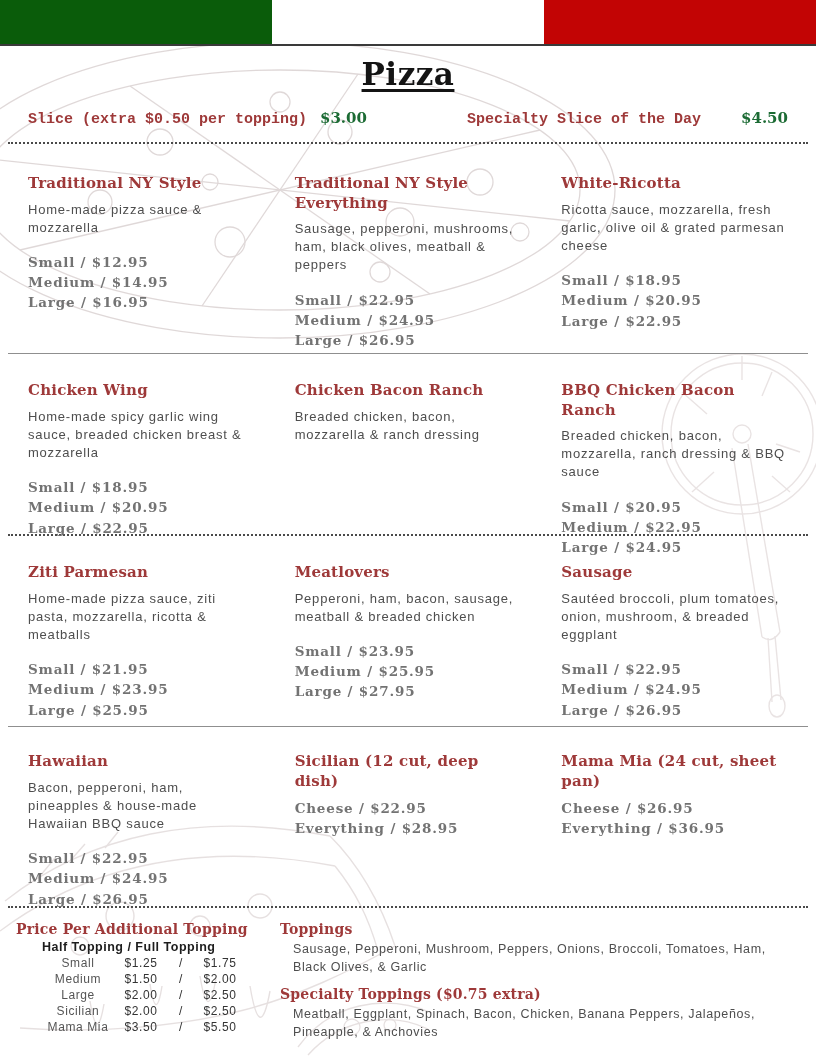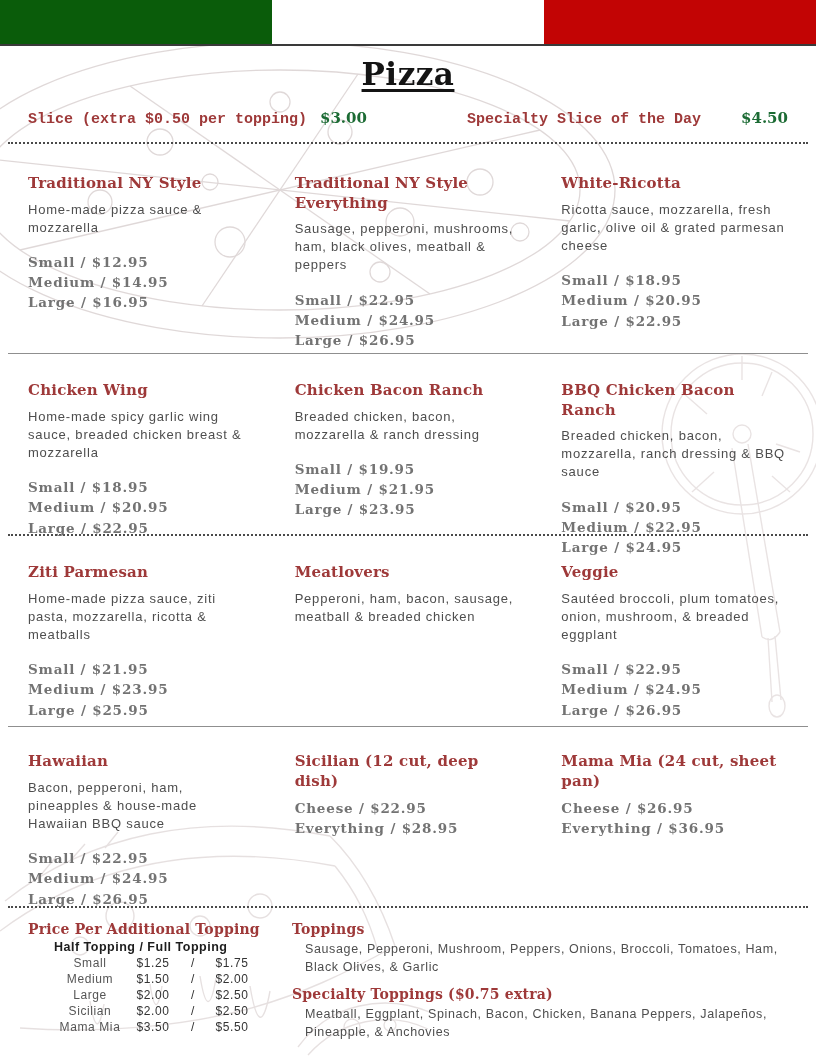--- a/index.html
+++ b/index.html
@@ -63,21 +63,21 @@
   .item-desc {
     margin:0 0 15px; font-size:13px; line-height:1.4;
     color:#4e4e4e; letter-spacing:0.06em;
   }
   .price {
     font-family:"DejaVu Serif", serif; font-weight:700;
     font-size:13.5px; line-height:1.5; color:#737373; letter-spacing:0.06em;
   }
 
   
-  .bottom { display:flex; padding:13px 28px 0; }
+  .bottom { display:flex; padding:13px 16px 0; }
   .pricing-block { width:258px; flex:none; }
   .section-heading {
     margin:0 0 3px; font-family:"DejaVu Serif", serif; font-weight:700;
     font-size:14px; color:#9e3939; letter-spacing:0.2px;
   }
   .table-header {
     margin:2px 0 2px 26px; font-size:12.5px; font-weight:bold;
     color:#1d1d1d; letter-spacing:0.04em;
   }
   .trow {
@@ -219,25 +219,20 @@
         <p class="item-desc">Home-made spicy garlic wing sauce, breaded chicken breast &amp; mozzarella</p>
         <div class="item-prices">
           <div class="price">Small / $18.95</div>
           <div class="price">Medium / $20.95</div>
           <div class="price">Large / $22.95</div>
         </div>
       </article>
       <article class="item">
         <h3 class="item-name">Chicken Bacon Ranch</h3>
         <p class="item-desc">Breaded chicken, bacon, mozzarella &amp; ranch dressing</p>
-        <div class="item-prices">
-          <div class="price">Small / $19.95</div>
-          <div class="price">Medium / $21.95</div>
-          <div class="price">Large / $23.95</div>
-        </div>
       </article>
       <article class="item">
         <h3 class="item-name">BBQ Chicken Bacon Ranch</h3>
         <p class="item-desc">Breaded chicken, bacon, mozzarella, ranch dressing &amp; BBQ sauce</p>
         <div class="item-prices">
           <div class="price">Small / $20.95</div>
           <div class="price">Medium / $22.95</div>
           <div class="price">Large / $24.95</div>
         </div>
       </article>
@@ -251,23 +246,28 @@
         <p class="item-desc">Home-made pizza sauce, ziti pasta, mozzarella, ricotta &amp; meatballs</p>
         <div class="item-prices">
           <div class="price">Small / $21.95</div>
           <div class="price">Medium / $23.95</div>
           <div class="price">Large / $25.95</div>
         </div>
       </article>
       <article class="item">
         <h3 class="item-name">Meatlovers</h3>
         <p class="item-desc">Pepperoni, ham, bacon, sausage, meatball &amp; breaded chicken</p>
-      </article>
-      <article class="item">
-        <h3 class="item-name">Veggie</h3>
+        <div class="item-prices">
+          <div class="price">Small / $23.95</div>
+          <div class="price">Medium / $25.95</div>
+          <div class="price">Large / $27.95</div>
+        </div>
+      </article>
+      <article class="item">
+        <h3 class="item-name">Sausage</h3>
         <p class="item-desc">Sautéed broccoli, plum tomatoes, onion, mushroom, &amp; breaded eggplant</p>
         <div class="item-prices">
           <div class="price">Small / $22.95</div>
           <div class="price">Medium / $24.95</div>
           <div class="price">Large / $26.95</div>
         </div>
       </article>
     </section>
 
     <hr class="sep solid">

